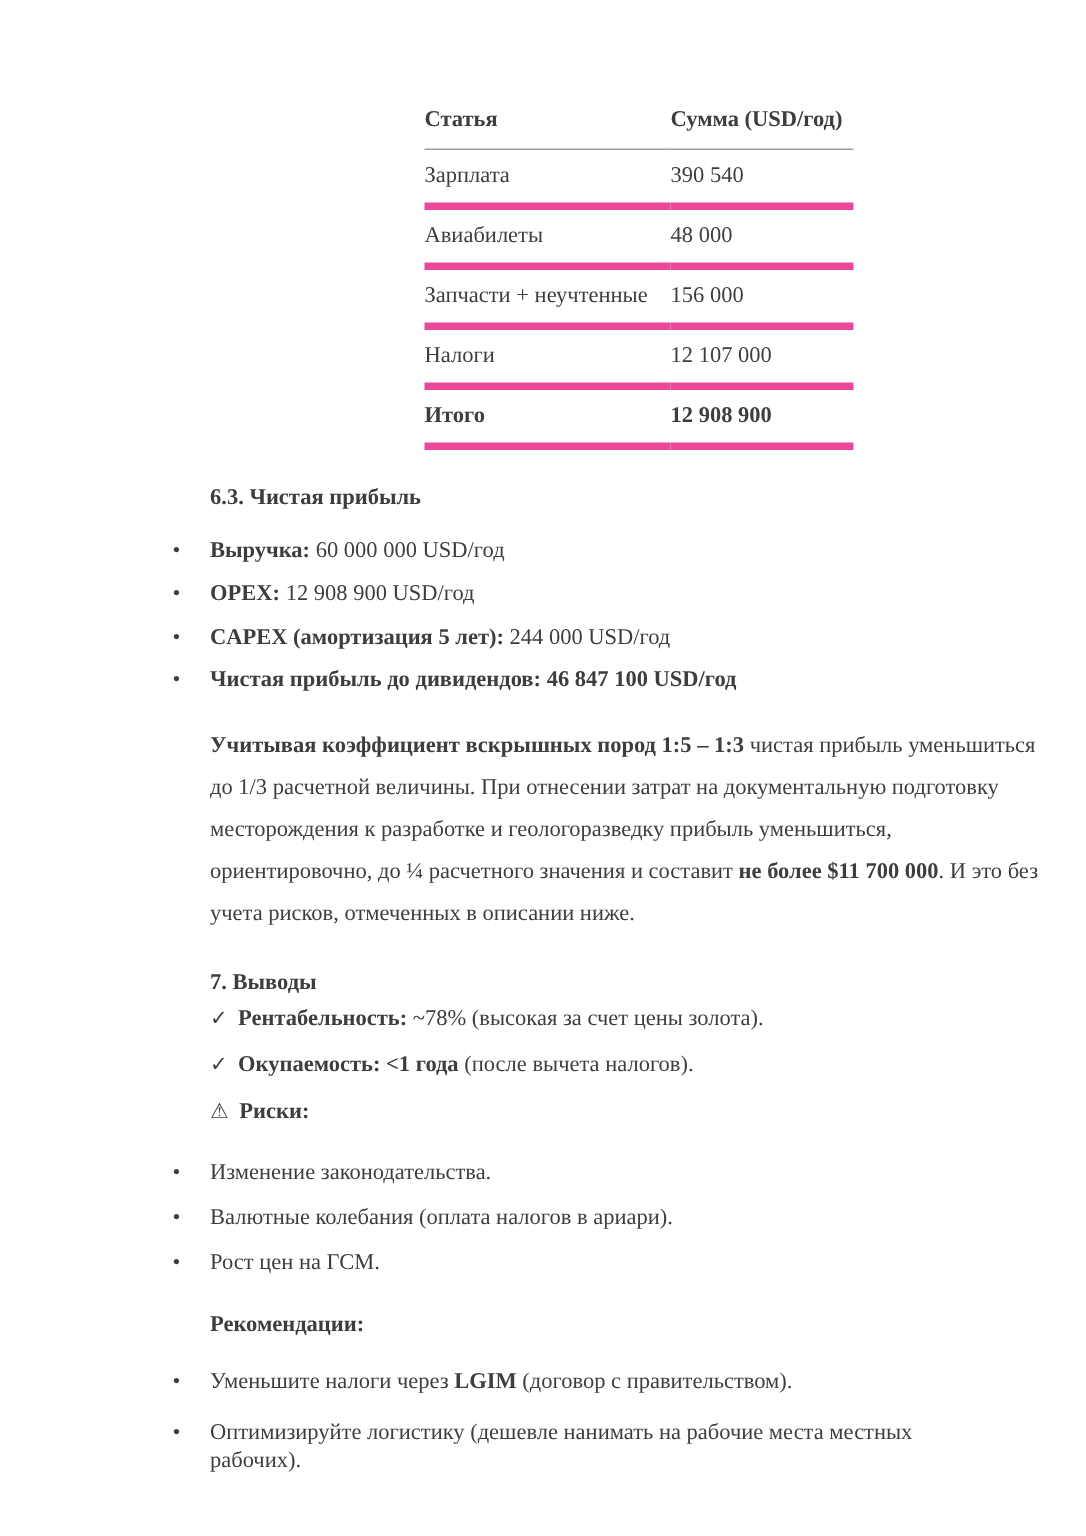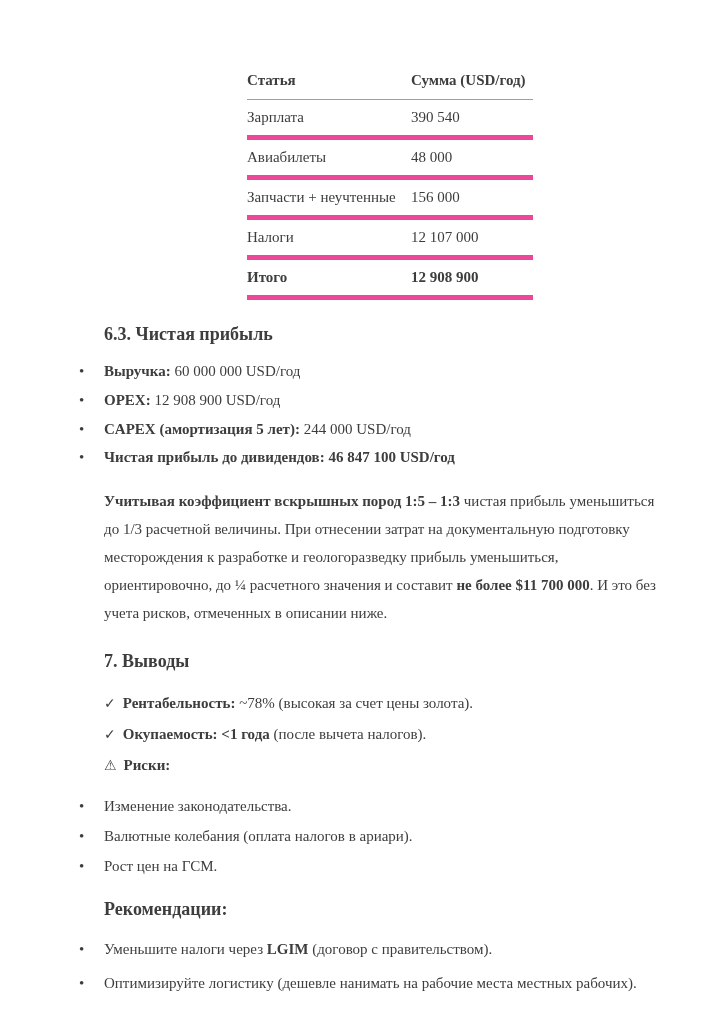--- a/index.html
+++ b/index.html
@@ -8,21 +8,21 @@
     width: 724px;
     height: 1024px;
     font-family: "Liberation Serif", serif;
     color: #3d3d3d;
     font-size: 15px;
     overflow: hidden;
   }
   .page {
     width: 724px;
     height: 1024px;
-    padding: 58px 64px 30px 68px;
+    padding: 58px 64px 30px 104px;
   }
 
   
   .cost-table {
     border-collapse: collapse;
     margin-left: 179px;
     margin-top: 8px;
   }
   .cost-table th {
     font-weight: bold;
@@ -35,21 +35,21 @@
     padding: 9px 0;
     border-bottom: 5px solid #ec4899;
     font-weight: normal;
   }
   .cost-table .col-item { width: 164px; padding-right: 10px; }
   .cost-table .col-value { width: 122px; }
   .cost-table .total-row td { font-weight: bold; }
 
   
   .heading {
-    font-size: 18px;
+    font-size: 15px;
     font-weight: bold;
     margin-left: 36px;
     margin-top: 24px;
   }
 
   
   .bullet-list {
     list-style: none;
     margin-top: 17px;
   }
@@ -72,21 +72,20 @@
     margin-left: 36px;
     margin-top: 20px;
     width: 556px;
     line-height: 28px;
     text-align: left;
   }
 
   
   .check-list {
     margin-left: 36px;
-    margin-top: 16px;
   }
   .check-item {
     line-height: 31px;
   }
   .check-item .icon {
     font-family: "DejaVu Sans", sans-serif;
     margin-right: 7px;
     font-size: 14px;
   }
 

